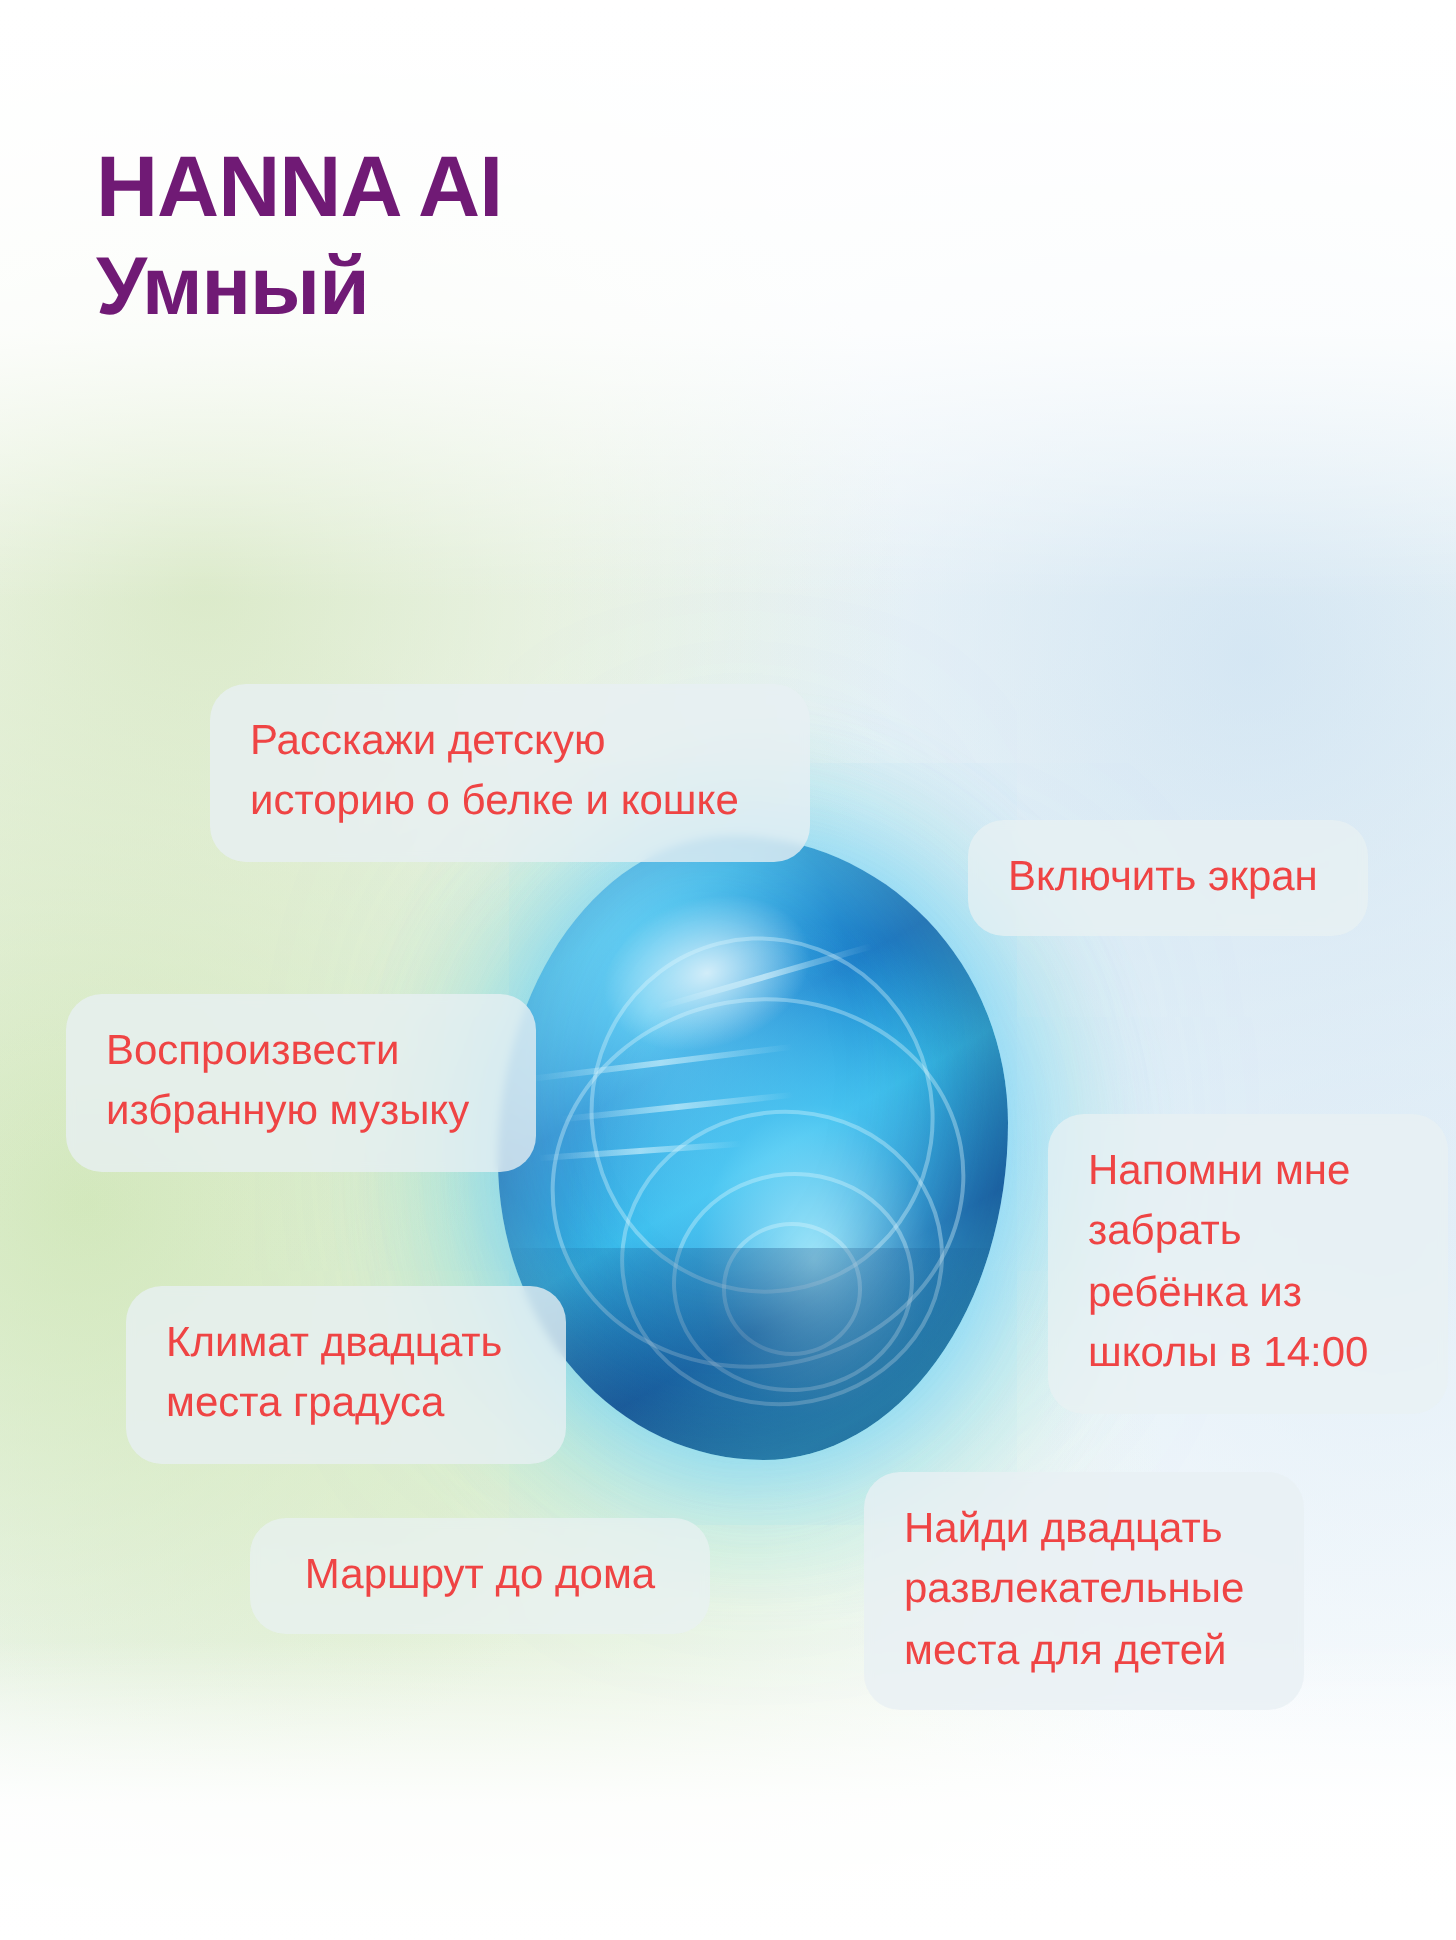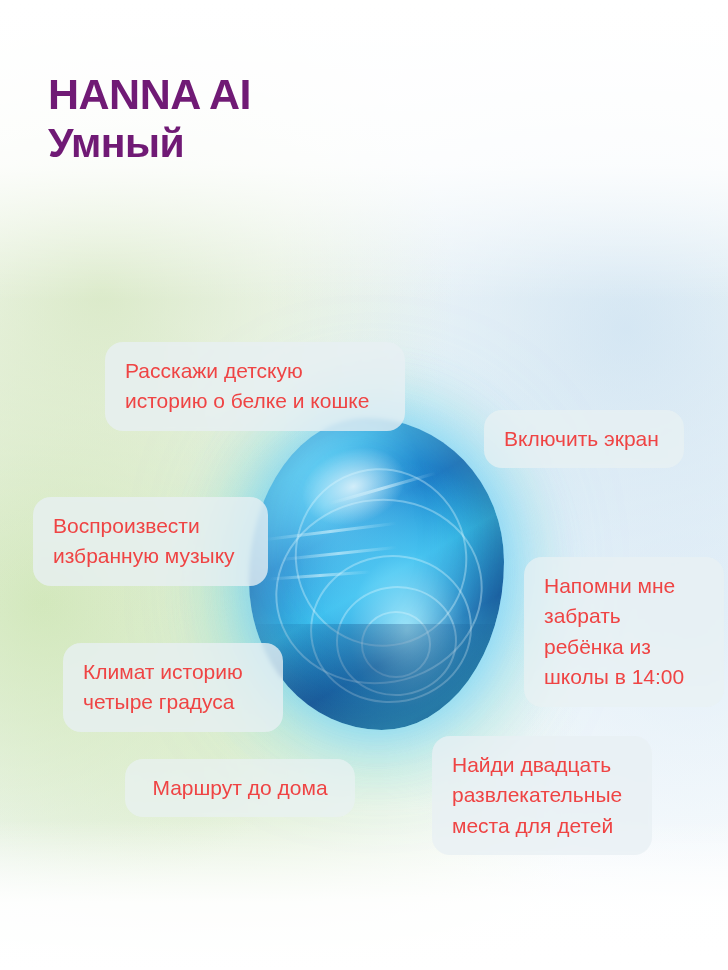--- a/index.html
+++ b/index.html
@@ -189,17 +189,17 @@
       <div class="streak s3"></div>
       <div class="streak s4"></div>
       <div class="dark-base"></div>
     </div>
   </div>
 
   <div class="chip" id="chip-story">Расскажи детскую историю о белке и кошке</div>
   <div class="chip light" id="chip-screen">Включить экран</div>
   <div class="chip" id="chip-music">Воспроизвести избранную музыку</div>
   <div class="chip light" id="chip-remind">Напомни мне забрать ребёнка из школы в 14:00</div>
-  <div class="chip" id="chip-climate">Климат историю четыре градуса</div>
+  <div class="chip" id="chip-climate">Климат двадцать места градуса</div>
   <div class="chip light" id="chip-route">Маршрут до дома</div>
   <div class="chip" id="chip-places">Найди двадцать развлекательные места для детей</div>
 
 </div>
 
 </body></html>

